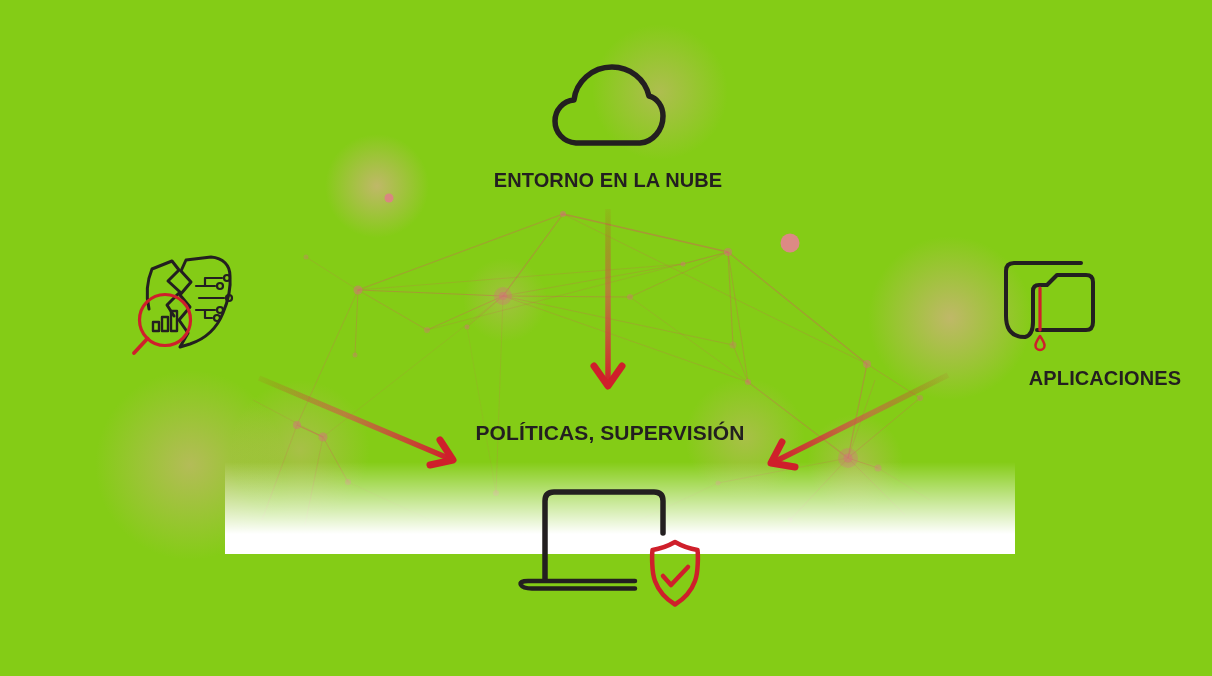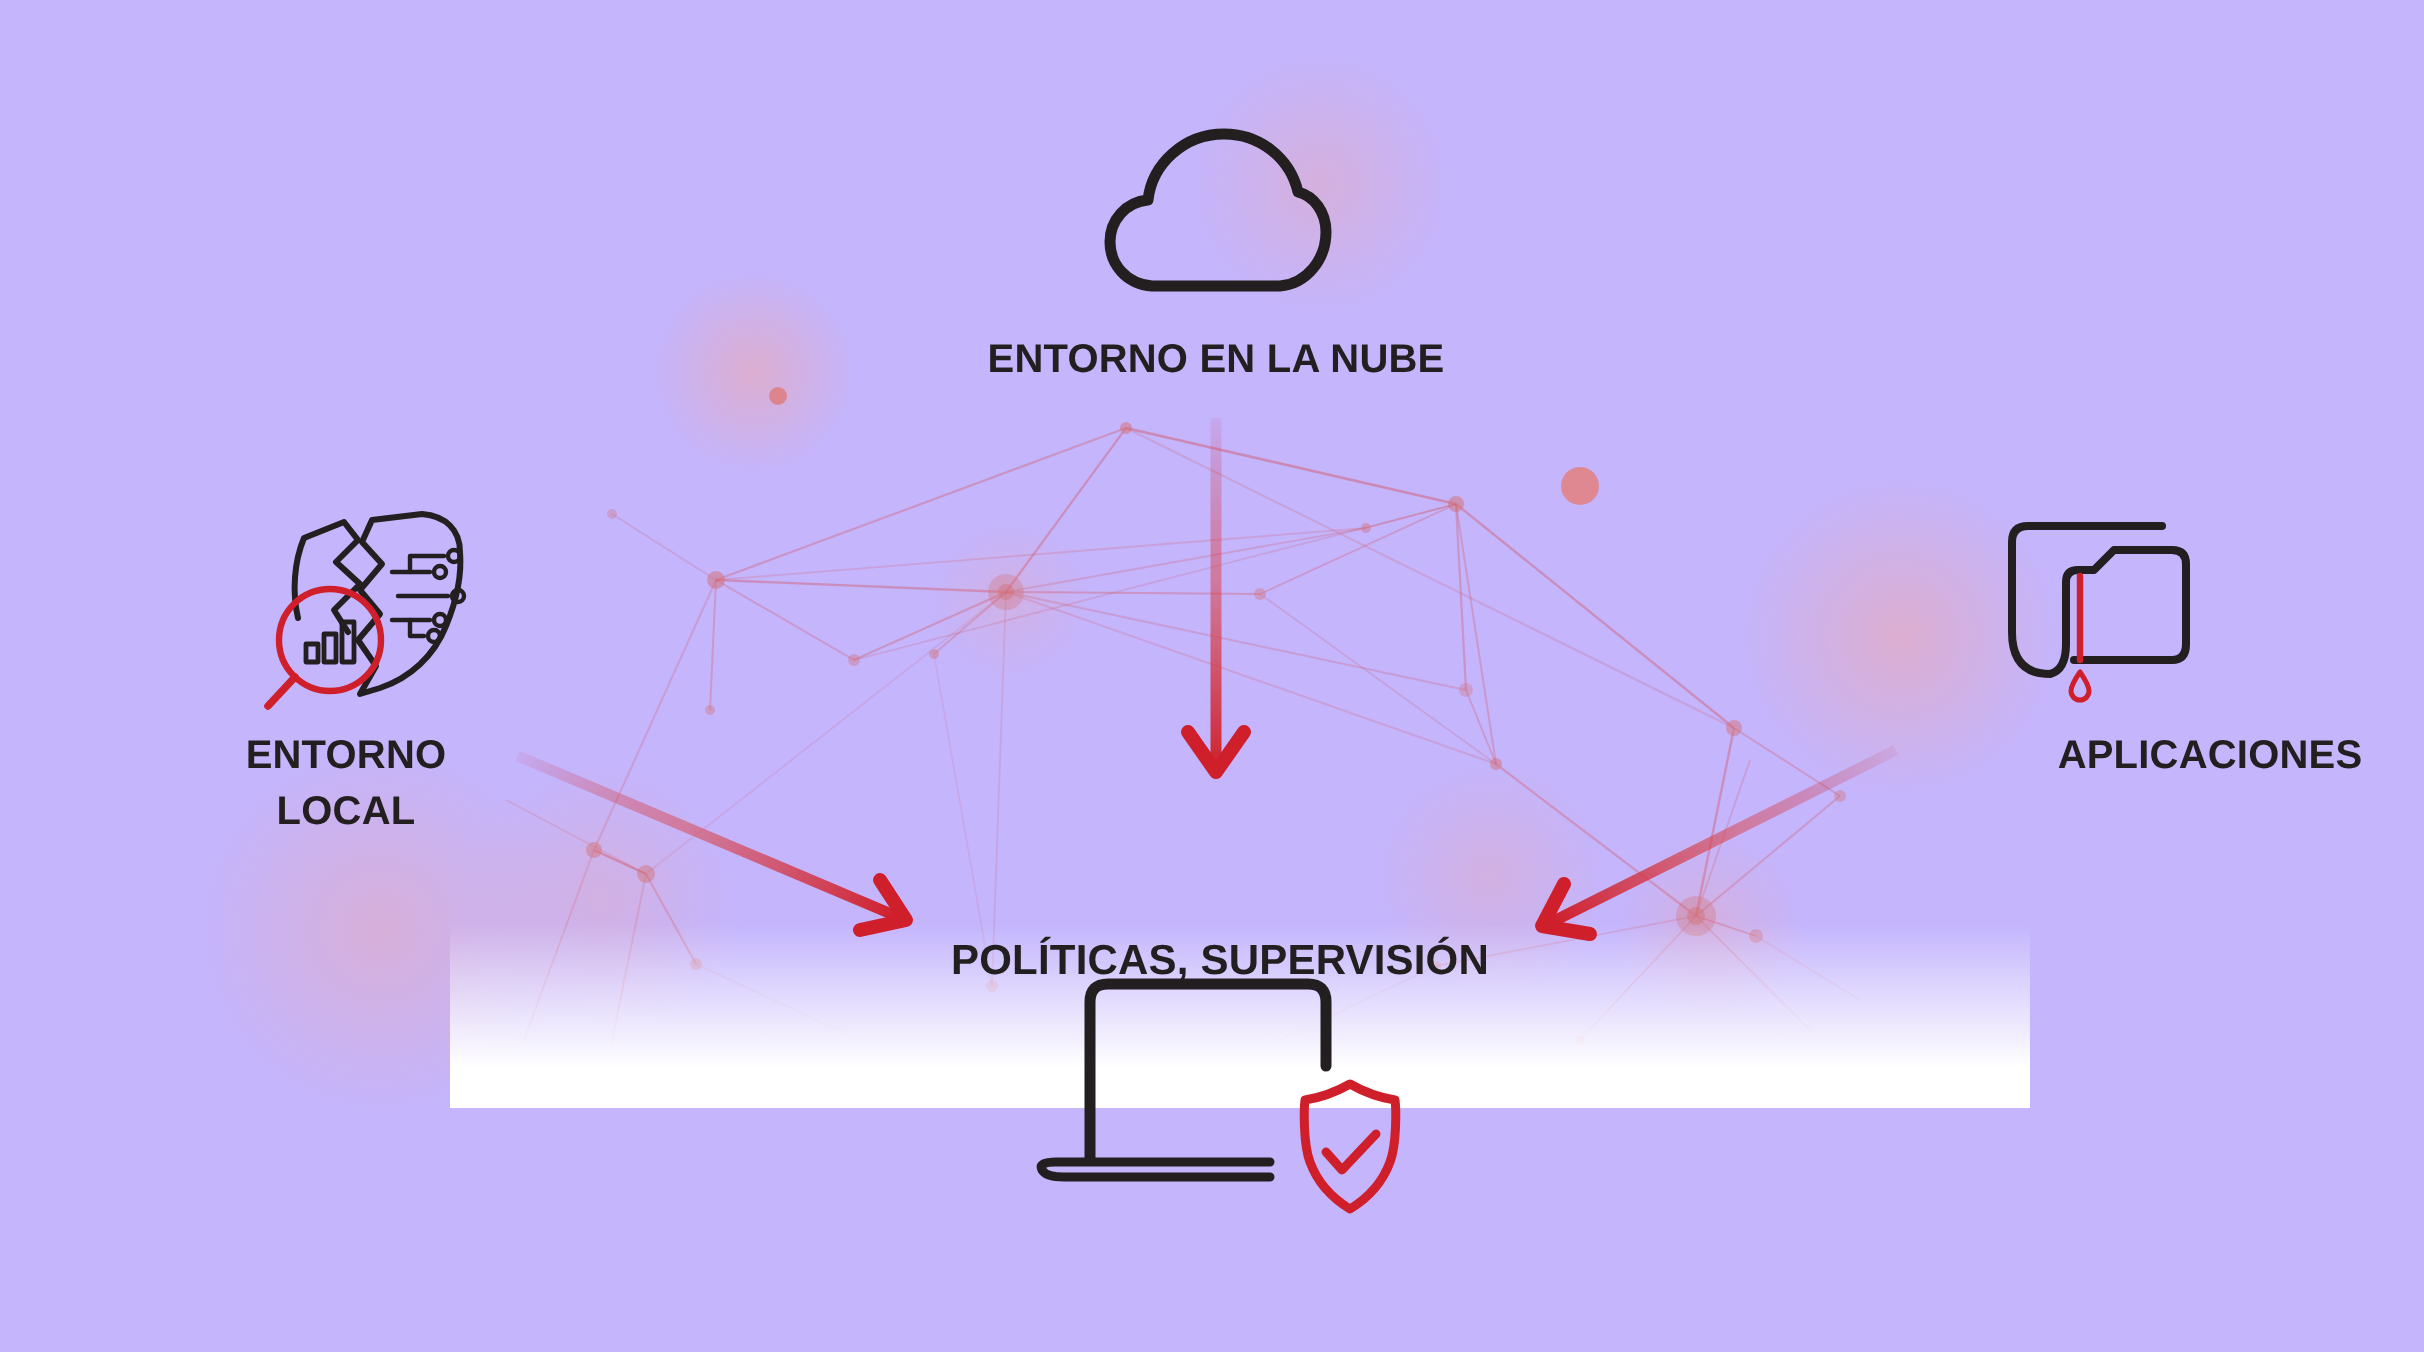--- a/index.html
+++ b/index.html
@@ -5,32 +5,32 @@
   :root{
     --accent-red:#cf1f2b;
     --ink:#231f20;
     --mesh-line:#d4565e;
     --mesh-node:#d4737a;
     --blob-pink:#f0a8ab;
   }
   *{box-sizing:border-box;}
   html,body{margin:0;padding:0;background:#ffffff;}
   #stage{
-    position:relative;width:1212px;height:676px;background:#c4b5fd;
+    position:relative;width:1212px;height:676px;background:#84cc16;
     overflow:hidden;font-family:"Liberation Sans",sans-serif;
   }
   svg{display:block;}
   .layer{position:absolute;left:0;top:0;width:1212px;height:676px;}
   .iconsvg{position:absolute;}
   .lbl{
     position:absolute;font-weight:700;color:var(--ink);
     text-align:center;line-height:28px;font-size:20px;letter-spacing:0.1px;
   }
   .lbl span{display:block;}
-  #center-label{font-size:21px;margin-top:48px;}
+  #center-label{font-size:21px;}
   
   .sI{stroke:var(--ink);fill:none;stroke-linecap:round;stroke-linejoin:round;}
   .sR{stroke:var(--accent-red);fill:none;stroke-linecap:round;stroke-linejoin:round;}
   .mL{stroke:var(--mesh-line);fill:none;}
   .mN{fill:var(--mesh-node);}
 </style>
 </head>
 <body>
 
 <div id="stage">
@@ -236,24 +236,20 @@
            C659,592 666,599 675,604.5
            C684,599 691,592 695,581
            C698.5,572 698,554 697.5,550
            C691,549 682,546 675,542 Z"></path>
       <path class="sR" stroke-width="4.5" d="M663,576 L671,585 L688,567"></path>
     </g>
   </svg>
 
   <div class="lbl" id="cloud-label" style="left:448px;top:166px;width:320px">ENTORNO EN LA NUBE</div>
 
-  <div class="lbl" id="local-label" style="left:88px;top:364px;width:170px">
-    <span>ENTORNO</span>
-    <span>LOCAL</span>
-  </div>
 
   <div class="lbl" id="hosted-label" style="left:1010px;top:364px;width:190px">
     <span>APLICACIONES</span>
   </div>
 
   <div class="lbl" id="center-label" style="left:440px;top:419px;width:340px">
     <span>POLÍTICAS, SUPERVISIÓN</span>
   </div>
 
 </div>

